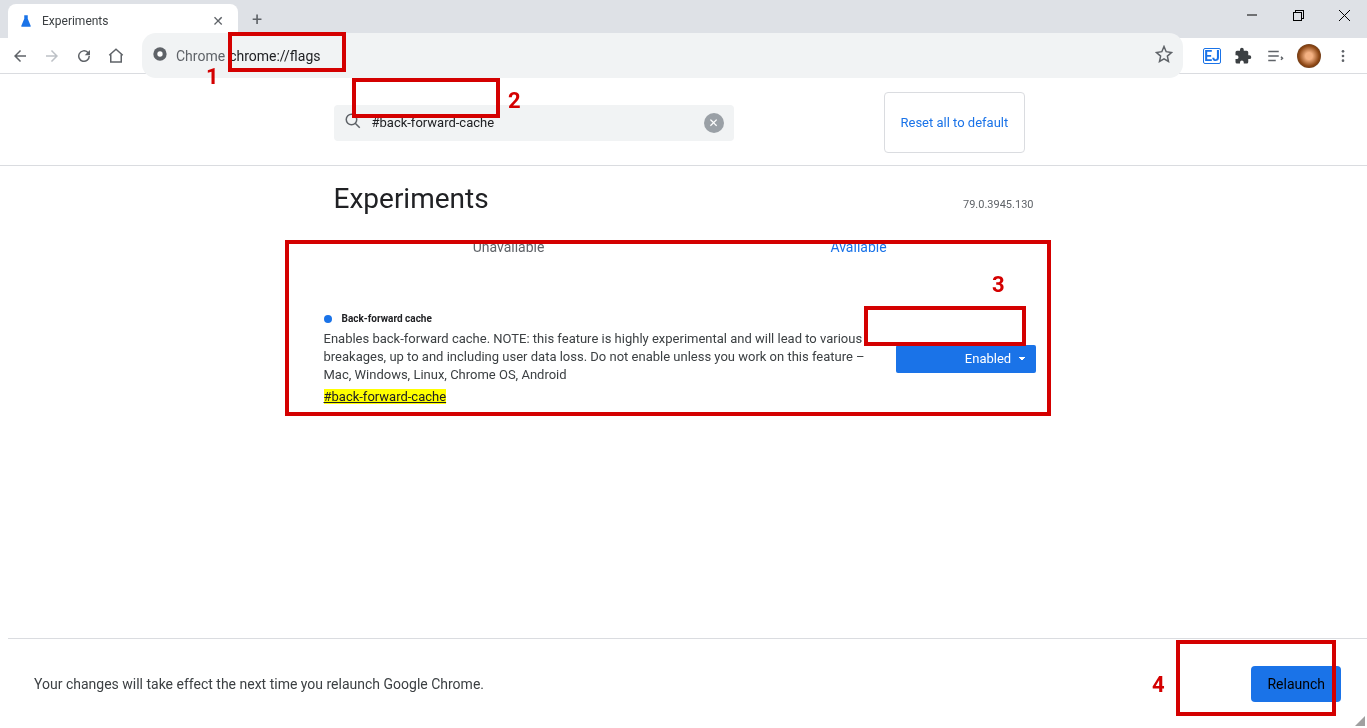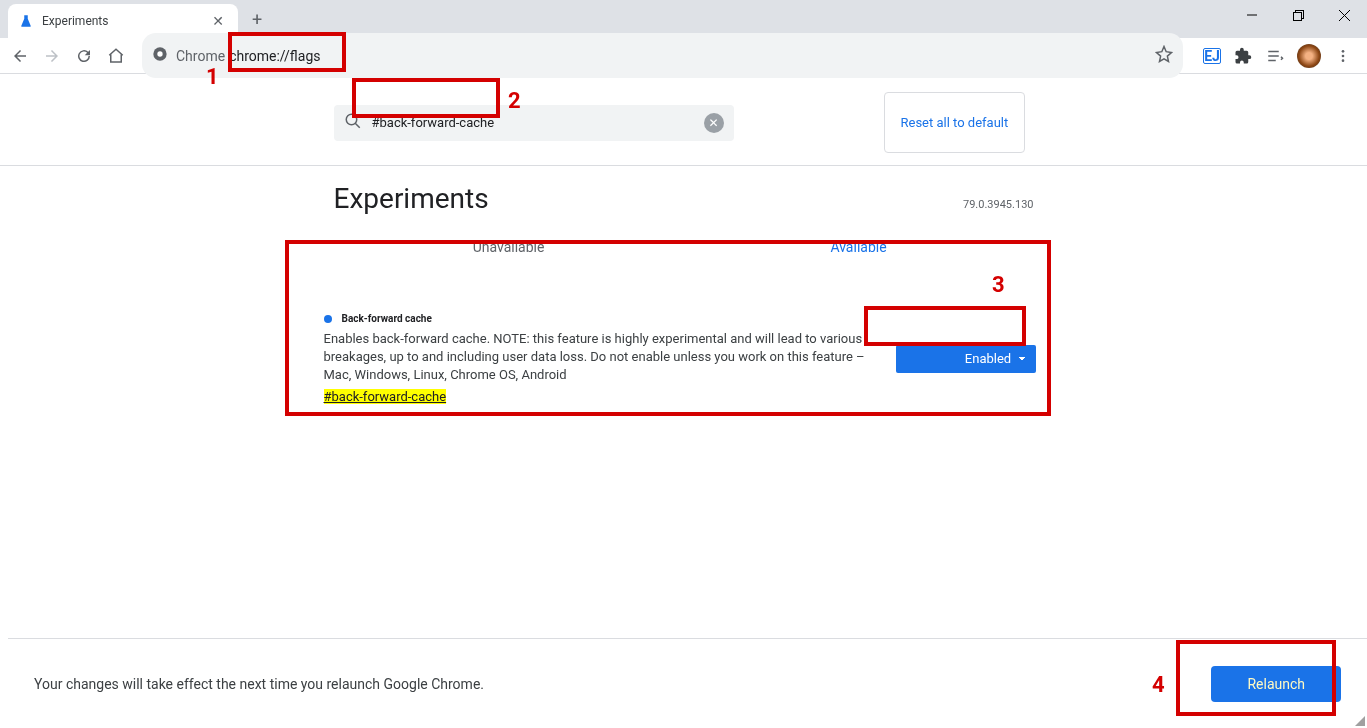--- a/index.html
+++ b/index.html
@@ -52,21 +52,21 @@
     .flag-title-row { display: flex; align-items: center; }
     .flag-bullet { width: 8px; height: 8px; border-radius: 50%; background: #1a73e8; margin-right: 10px; }
     .flag-title { font-size: 10px; font-weight: 700; color: #202124; }
     .flag-desc { font-size: 13px; color: #3c4043; margin-top: 6px; line-height: 1.4; }
     .flag-link { font-size: 13px; color: #202124; text-decoration: underline; background: #ffff00; display: inline-block; margin-top: 4px; }
     .flag-select-wrap { width: 155px; display: flex; align-items: center; justify-content: center; }
     .flag-select { background: #1a73e8; color: #fff; border: none; height: 28px; width: 140px; text-align: center; font-size: 13px; padding-left: 44px; cursor: pointer; appearance: none; border-radius: 2px; background-image: linear-gradient(45deg, transparent 50%, #fff 50%), linear-gradient(-45deg, transparent 50%, #fff 50%); background-position: calc(100% - 14px) 12px, calc(100% - 10px) 12px; background-size: 4px 4px; background-repeat: no-repeat; }
     
     .relaunch-bar { position: absolute; bottom: 0; left: 8px; right: 0; height: 90px; border-top: 1px solid #dadce0; background: #fff; display: flex; align-items: center; padding: 0 26px; }
     .relaunch-text { font-size: 14px; color: #3c4043; }
-    .relaunch-btn { margin-left: auto; background: #1a73e8; color: #fef9c3; border: none; padding: 10px 36px; font-size: 14px; border-radius: 4px; cursor: pointer; }
+    .relaunch-btn { margin-left: auto; background: #1a73e8; color: #000000; border: none; padding: 10px 16px; font-size: 14px; border-radius: 4px; cursor: pointer; }
     
     
     .anno-box { position: absolute; border: 4px solid #d40000; pointer-events: none; z-index: 50; }
     .anno-label { position: absolute; color: #d40000; font-size: 22px; font-weight: 700; z-index: 51; }
     .scroll-wedge { position:absolute; right:2px; bottom:2px; width:0; height:0; border-left:10px solid transparent; border-bottom:10px solid #a0a0a0; }
   </style>
 </head>
 <body>
 
 <div class="titlebar">

